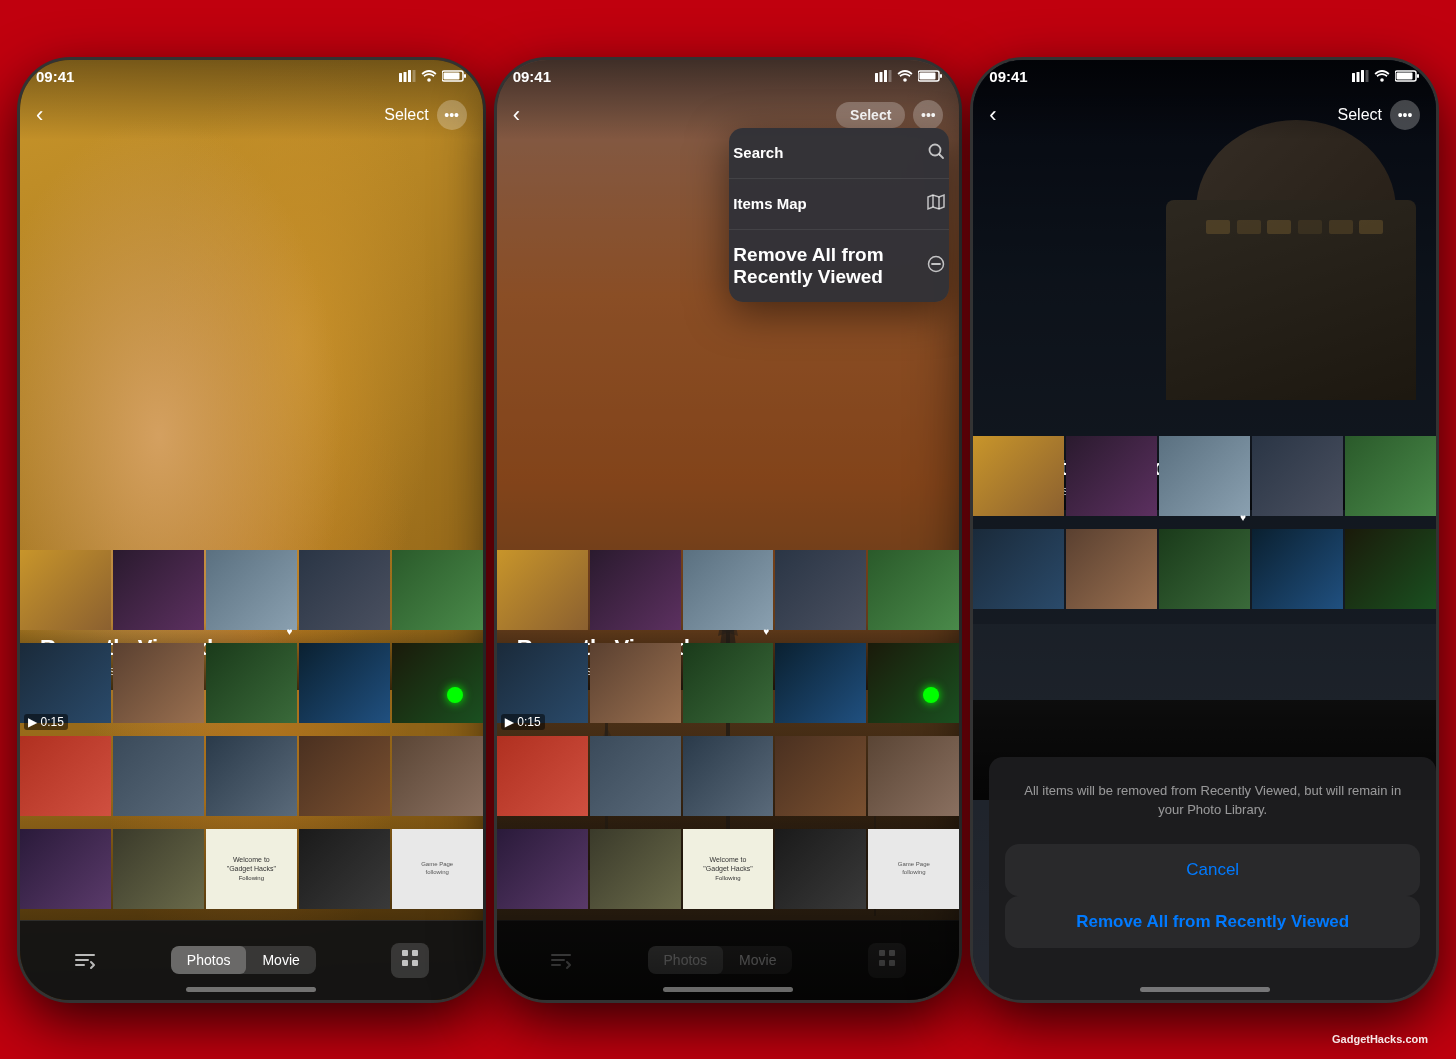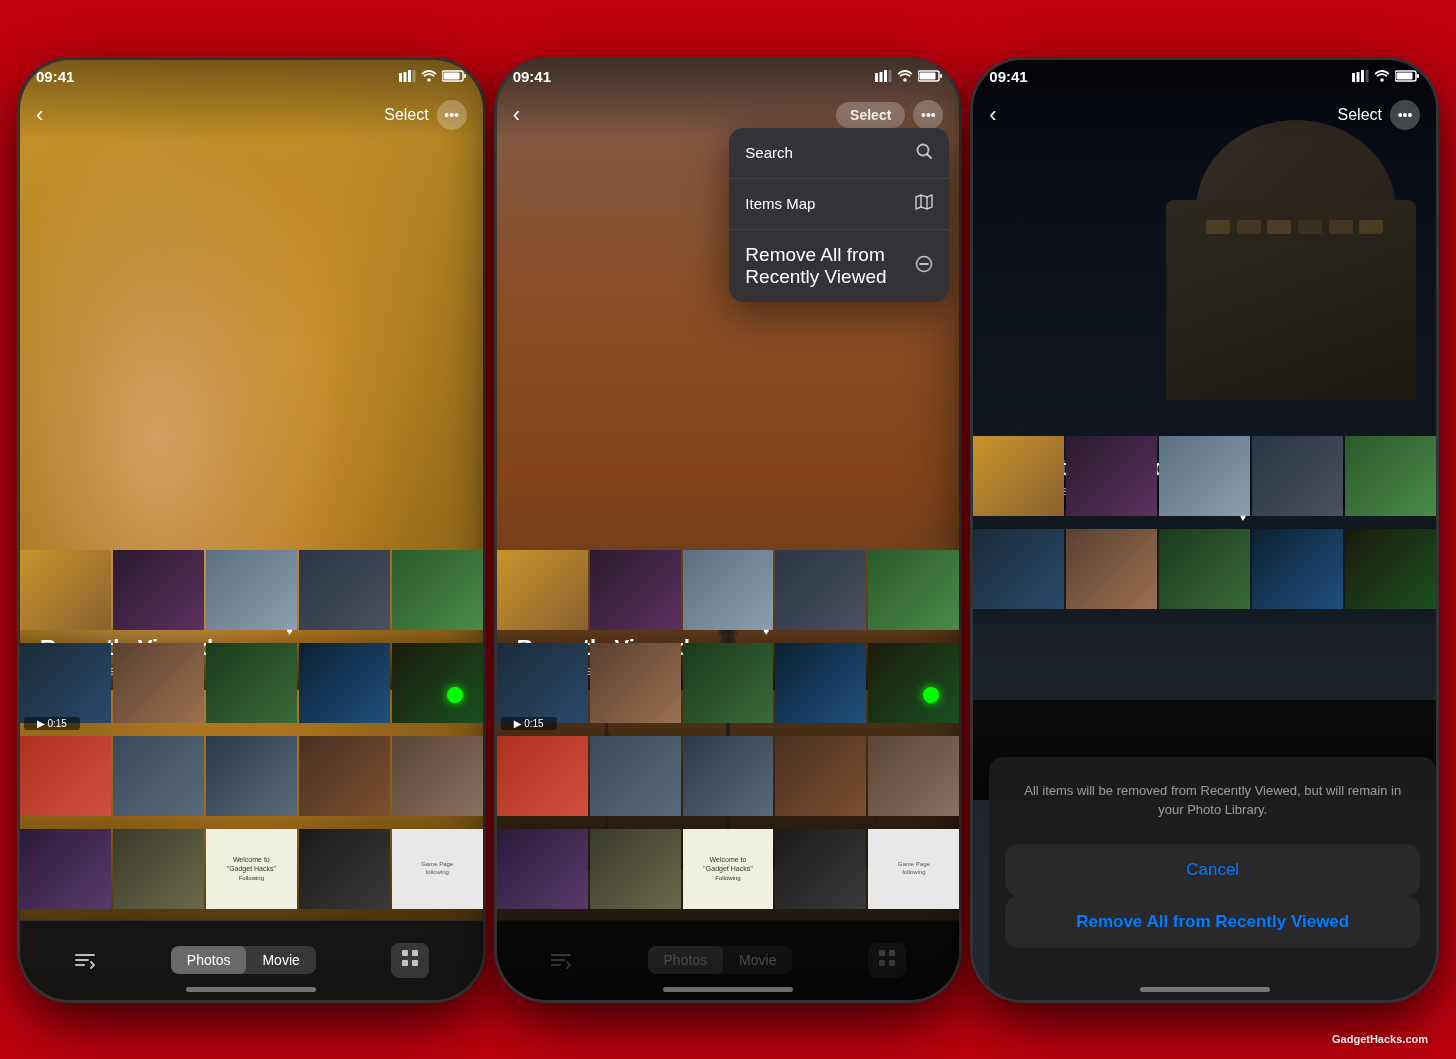--- a/index.html
+++ b/index.html
@@ -179,25 +179,26 @@
       border-radius: 14px;
       width: 220px;
       overflow: hidden;
       z-index: 50;
       box-shadow: 0 10px 40px rgba(0,0,0,0.5);
     }
     .dropdown-item {
       display: flex;
       align-items: center;
       justify-content: space-between;
-      padding: 14px 16px;
+      padding: 14px 4px;
       color: white;
       font-size: 15px;
       cursor: pointer;
       border-bottom: 1px solid rgba(255,255,255,0.08);
+      font-weight: bold;
     }
     .dropdown-item:last-child {
       border-bottom: none;
     }
     .dropdown-item-icon {
       color: rgba(255,255,255,0.7);
       font-size: 16px;
     }
     .hero-overlay {
       position: absolute;
@@ -245,23 +246,23 @@
       bottom: 4px;
       right: 4px;
       color: white;
       font-size: 10px;
     }
     .thumb-video {
       position: absolute;
       bottom: 4px;
       left: 4px;
       color: white;
-      font-size: 10px;
+      font-size: 12px;
       background: rgba(0,0,0,0.5);
-      padding: 1px 13px;
+      padding: 1px 4px;
       border-radius: 3px;
     }
     
     .dim-overlay {
       position: absolute;
       top: 0;
       left: 0;
       right: 0;
       bottom: 0;
       background: rgba(0,0,0,0.35);

